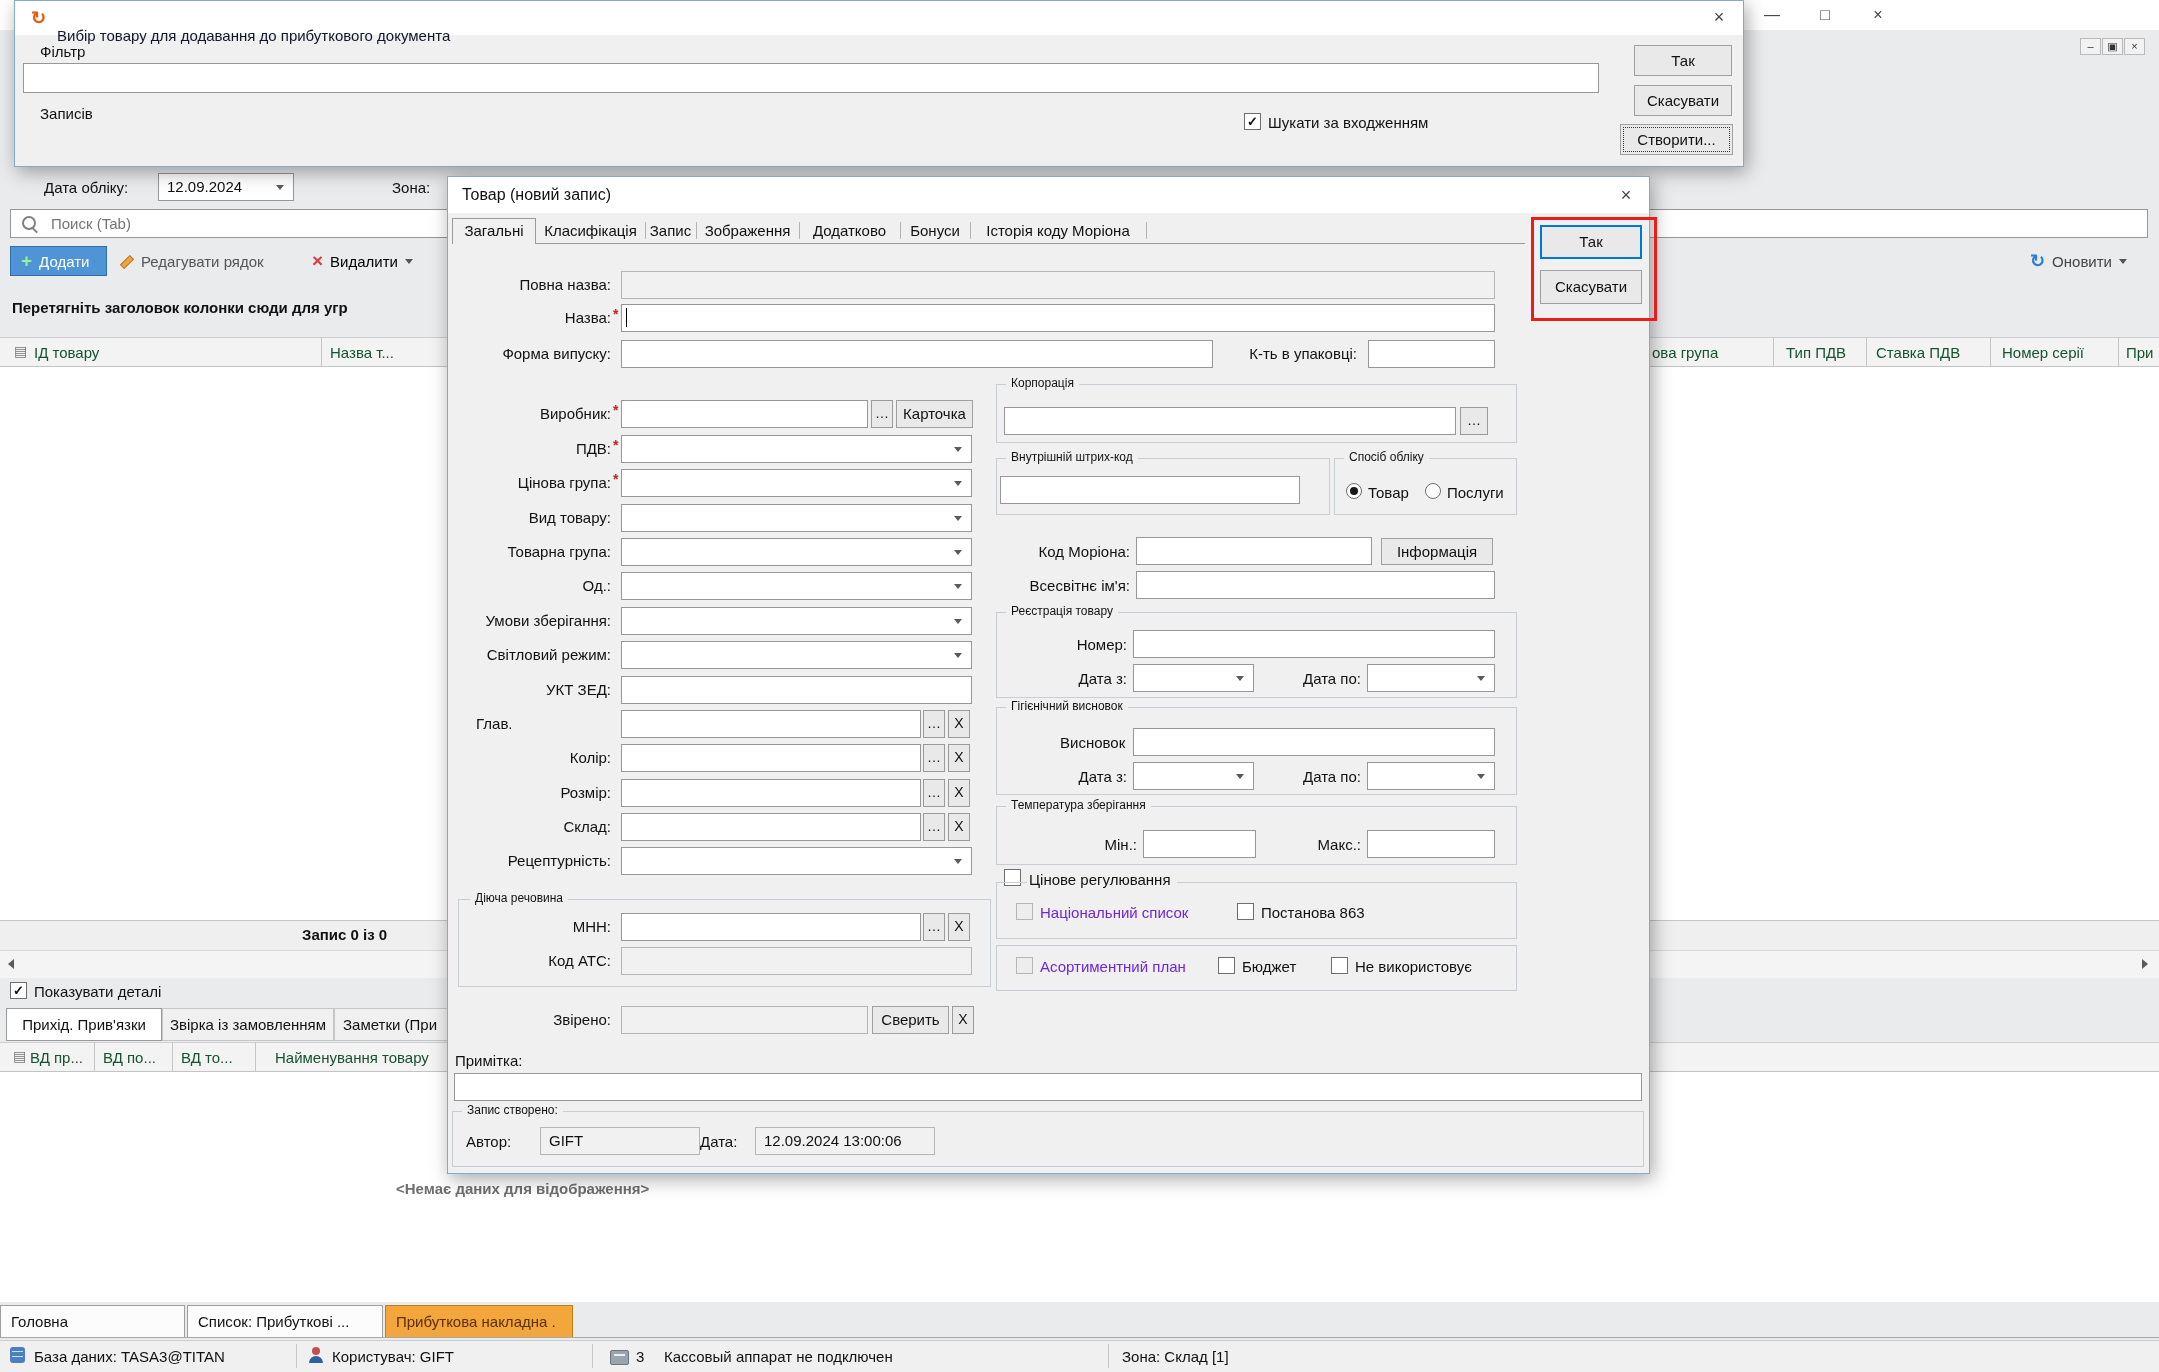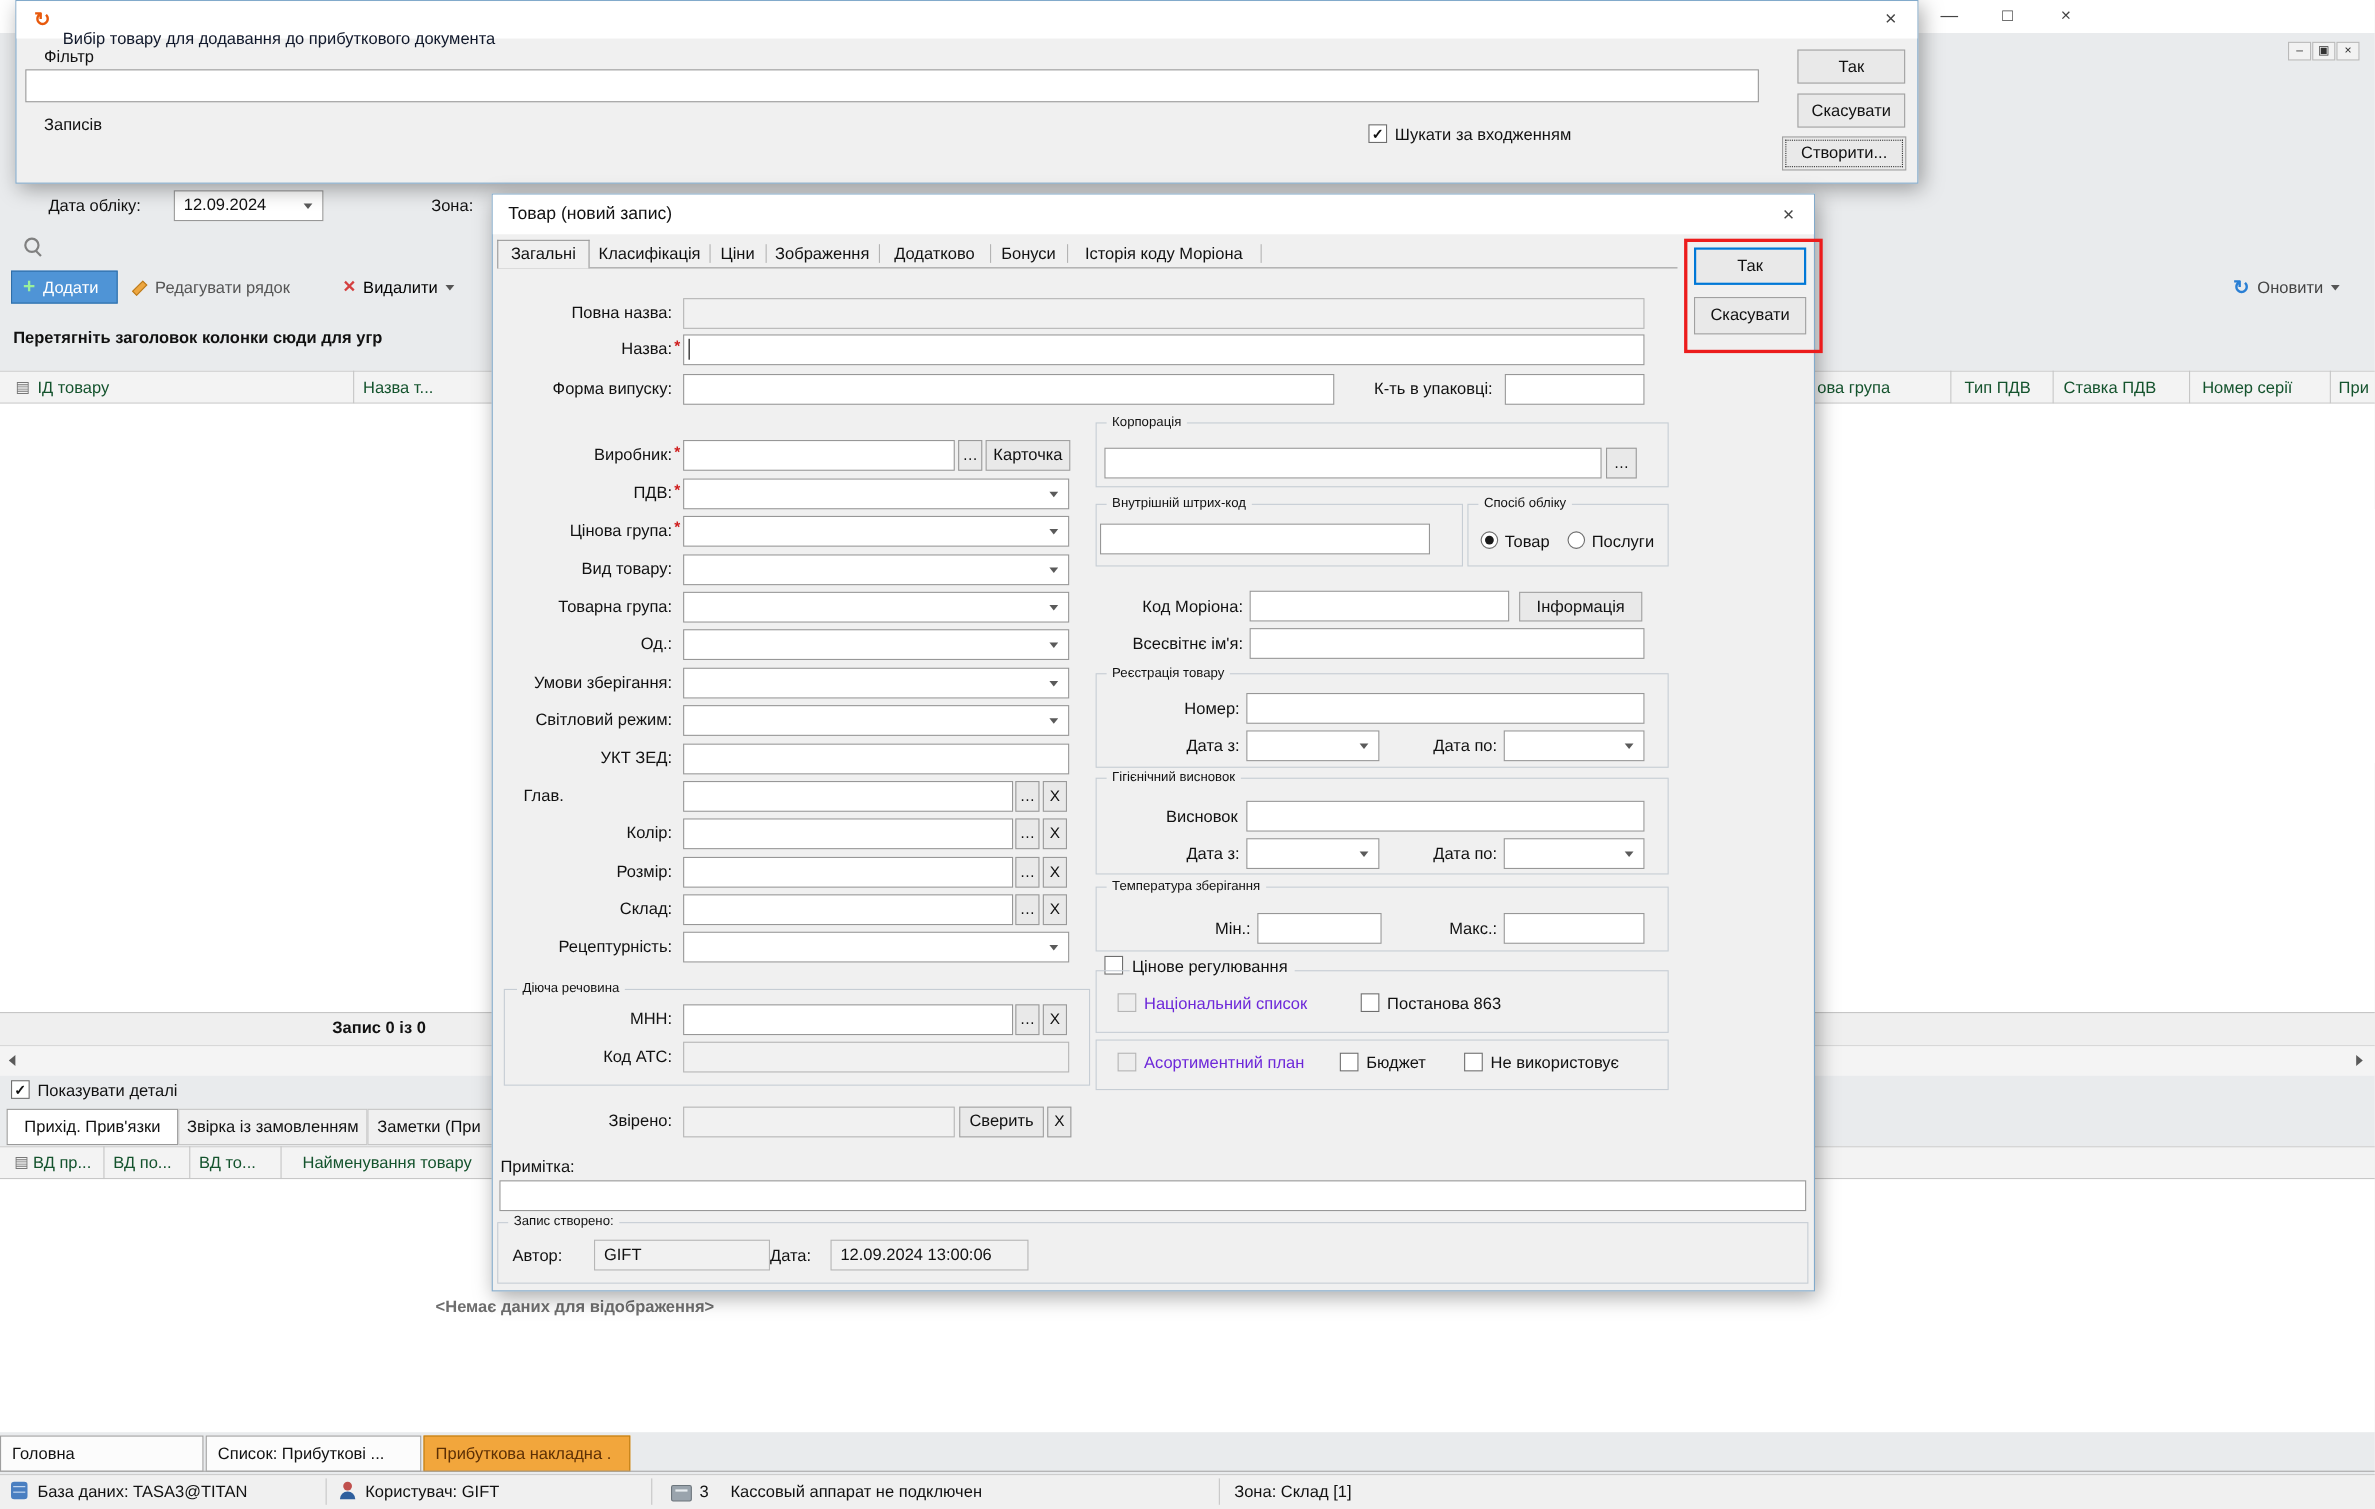--- a/index.html
+++ b/index.html
@@ -74,20 +74,21 @@
   <span class="mdibtn" style="left:2102px;top:38px">▣</span>
   <span class="mdibtn" style="left:2124px;top:38px">×</span>
 
   <span class="lbl" style="left:44px;top:179px">Дата обліку:</span>
   <div class="inp" style="left:158px;top:173px;width:136px">
     <span class="val">12.09.2024</span>
       <i class="car"></i>
   </div>
   <span class="lbl" style="left:392px;top:179px">Зона:</span>
 
+  <input class="inp" style="left: 10px; top: 209px; width: 2138px; height: 29px; padding: 0px 8px 0px 40px; font: 15px &quot;Liberation Sans&quot;, sans-serif; color: rgb(51, 51, 51);" placeholder="Поиск (Tab)">
   <i class="mag" style="left:22px;top:216px"></i>
 
   <div class="tbtn" style="left:10px;top:246px;width:97px;padding:0 10px;background:#4f94d6;border:1px solid #2f6ea8;color:#fff">
     <span style="color:#9af09a;font-size:19px;font-weight:bold">+</span>
     <span>Додати</span>
   </div>
   <div class="tbtn" style="left:118px;top:246px;width:192px">
     <span class="pencil"></span>
     <span style="color:#555">Редагувати рядок</span>
   </div>
@@ -183,21 +184,21 @@
   </div>
 
   <div class="dialog" style="left:447px;top:176px;width:1201px;height:996px;z-index:40">
     <div class="tbarw" style="height:36px"></div>
     <span class="lbl" style="left:14px;top:9px;font-size:16px">Товар (новий запис)</span>
     <span class="xbtn" style="left:1164px;top:7px">×</span>
 
     <div class="abs" style="left:4px;top:66px;width:1073px;height:1px;background:#9a9a9a;z-index:1"></div>
     <div class="abs" style="left:4px;top:41px;width:84px;height:26px;background:#f0f0f0;border:1px solid #9a9a9a;border-bottom:none;box-sizing:border-box;text-align:center;line-height:24px;z-index:2">Загальні</div>
     <span class="abs" style="left:88px;top:45px;width:109px;text-align:center;border-right:1px solid #b4b4b4">Класифікація</span>
-    <span class="abs" style="left:197px;top:45px;width:51px;text-align:center;border-right:1px solid #b4b4b4">Ціни</span>
+    <span class="abs" style="left:197px;top:45px;width:51px;text-align:center;border-right:1px solid #b4b4b4">Запис</span>
     <span class="abs" style="left:248px;top:45px;width:103px;text-align:center;border-right:1px solid #b4b4b4">Зображення</span>
     <span class="abs" style="left:351px;top:45px;width:101px;text-align:center;border-right:1px solid #b4b4b4">Додатково</span>
     <span class="abs" style="left:452px;top:45px;width:70px;text-align:center;border-right:1px solid #b4b4b4">Бонуси</span>
     <span class="abs" style="left:522px;top:45px;width:176px;text-align:center;border-right:1px solid #b4b4b4">Історія коду Моріона</span>
 
     <div class="btn" style="left:1092px;top:48px;width:102px;height:34px;line-height:30px;border:2px solid #0078d7;z-index:3">Так</div>
     <div class="btn" style="left:1092px;top:93px;width:102px;height:34px;line-height:32px;z-index:3">Скасувати</div>
     <div class="abs" style="left:1083px;top:40px;width:120px;height:98px;border:3px solid #ec1c1c;z-index:8;pointer-events:none"></div>
 
     <span class="lbl rl" style="left:18px;top:99px;width:145px">Повна назва:</span>

